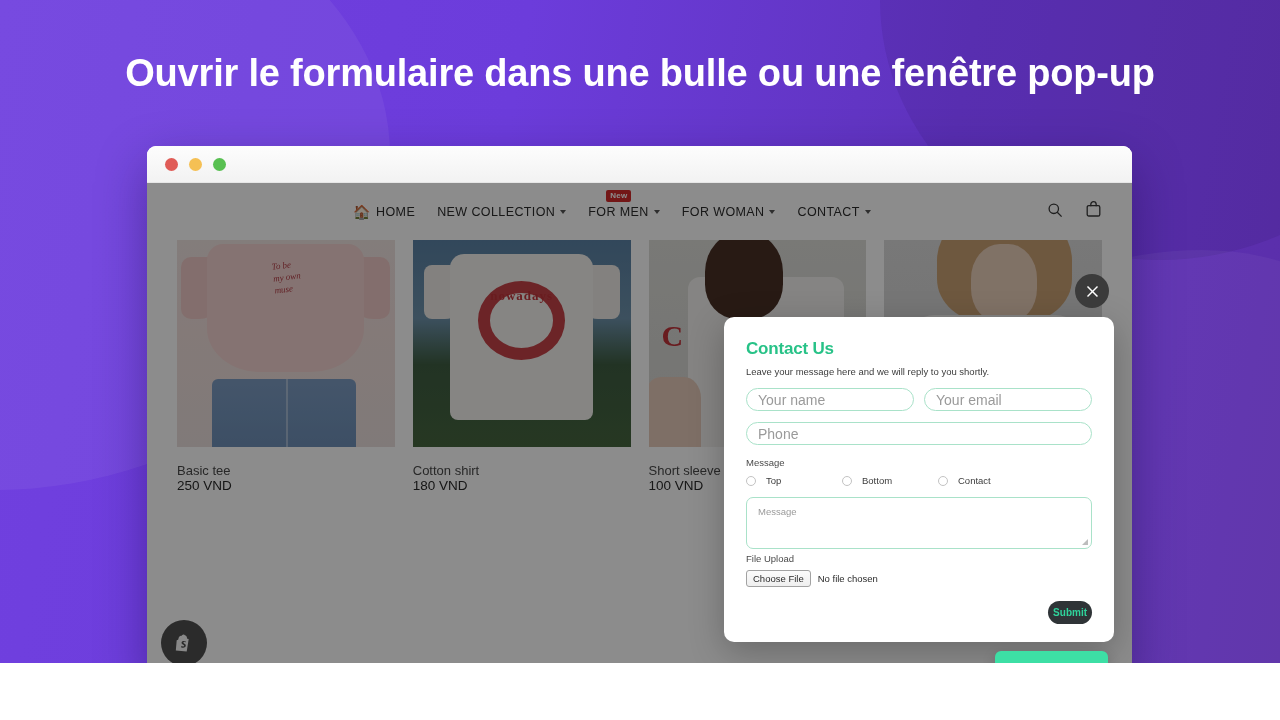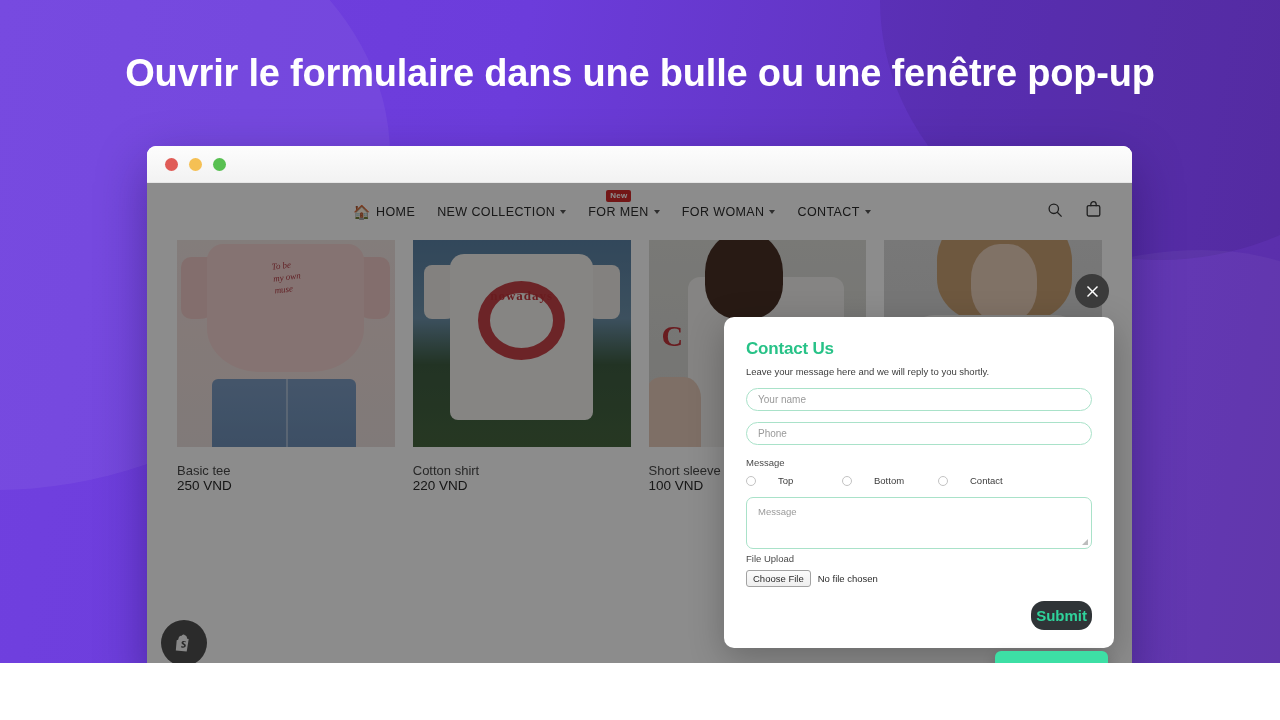--- a/index.html
+++ b/index.html
@@ -261,31 +261,31 @@
     font-size: 9.5px;
     color: #3c3c3c;
   }
   .row { display: flex; gap: 10px; margin-top: 11px; }
   .inp {
     flex: 1;
     height: 23px;
     border: 1px solid #a9e2c9;
     border-radius: 14px;
     padding: 8px 11px;
-    font-size: 10px;
+    font-size: 14px;
     color: #9a9a9a;
     display: flex;
     align-items: center;
     background: #fff;
     font-family: "Liberation Sans", sans-serif;
   }
   .inp.full { width: 100%; }
   .lbl { margin-top: 12px; font-size: 9.5px; color: #4a4a4a; }
   .radios { display: flex; margin-top: 7px; }
-  .radio-group { display: flex; align-items: flex-end; gap: 22px; width: 96px; }
+  .radio-group { display: flex; align-items: flex-end; gap: 10px; width: 96px; }
   .radio {
     width: 10px; height: 10px;
     border: 1px solid #c3c3c3;
     border-radius: 50%;
     background: #fff;
     flex: none;
   }
   .radio-label { font-size: 9.5px; color: #3c3c3c; }
   .ta {
     margin-top: 11px;
@@ -315,21 +315,21 @@
     border-radius: 3px;
     padding: 2px 6px;
     font-size: 9.5px;
     color: #2b2b2b;
   }
   .nofile { font-size: 9.5px; color: #2b2b2b; }
   .submit-row { display: flex; justify-content: flex-end; margin-top: 14px; }
   .submit-btn {
     background: #2f3437;
     color: #2fd39b;
-    font-size: 15px;
+    font-size: 10px;
     font-weight: bold;
     border-radius: 13px;
     padding: 6px 5px;
     border: none;
     cursor: pointer;
     font-family: "Liberation Sans", sans-serif;
   }
 
   
   #contact-bubble {
@@ -436,21 +436,21 @@
           <div class="thumb">
             <div class="ph ph2">
               <div class="s2l"></div>
                 <div class="s2r"></div>
               <div class="tee2"></div>
               <div class="ring"></div>
               <div class="circ-text">nowadays</div>
             </div>
           </div>
           <div class="p-title">Cotton shirt</div>
-          <div class="p-price">220 VND</div>
+          <div class="p-price">180 VND</div>
         </div>
 
         <div class="product">
           <div class="thumb">
             <div class="ph ph3">
               <div class="back"></div>
               <div class="hair"></div>
               <div class="rtext">C</div>
               <div class="rtext2">I</div>
               <div class="arm"></div>
@@ -492,20 +492,21 @@
       </svg>
     </div>
 
     <div id="popup">
 
       <div class="form-title">Contact Us</div>
       <div class="form-sub">Leave your message here and we will reply to you shortly.</div>
 
       <div class="row">
         <div class="inp">Your name</div>
+        <div class="inp">Your email</div>
       </div>
 
       <div class="row">
         <div class="inp full">Phone</div>
       </div>
 
       <div class="lbl">Message</div>
       <div class="radios">
         <label class="radio-group">
           <span class="radio"></span>

